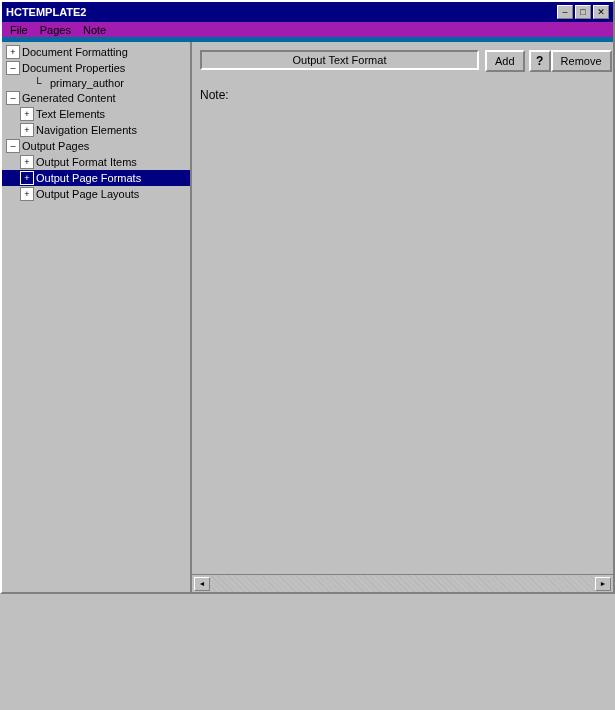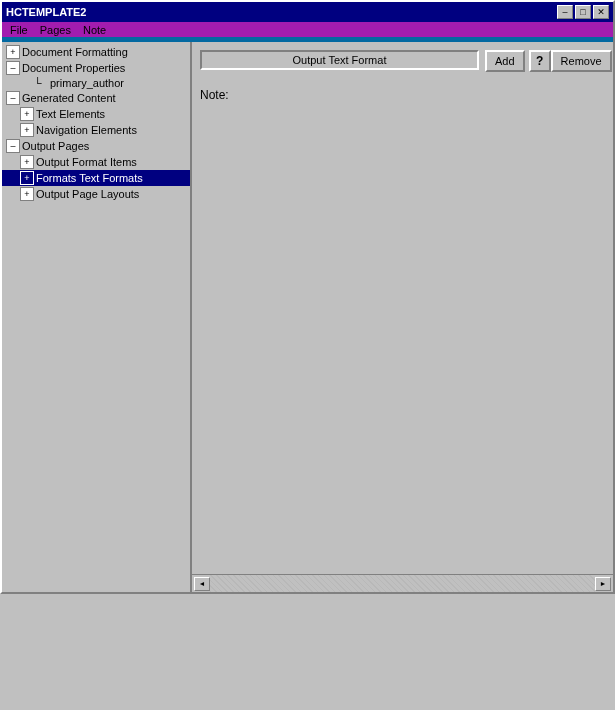--- a/index.html
+++ b/index.html
@@ -345,21 +345,21 @@
         <span>Output Pages</span>
       </div>
 
       <div class="tree-item indent-2">
         <span class="expander">+</span>
         <span>Output Format Items</span>
       </div>
 
       <div class="tree-item indent-2 selected">
         <span class="expander" style="background:#000080;color:white;border-color:#ffffff;">+</span>
-        <span>Formats Text Formats</span>
+        <span>Output Page Formats</span>
       </div>
 
       <div class="tree-item indent-2">
         <span class="expander">+</span>
         <span>Output Page Layouts</span>
       </div>
 
     </div>
 
     <div class="right-panel-wrapper">

